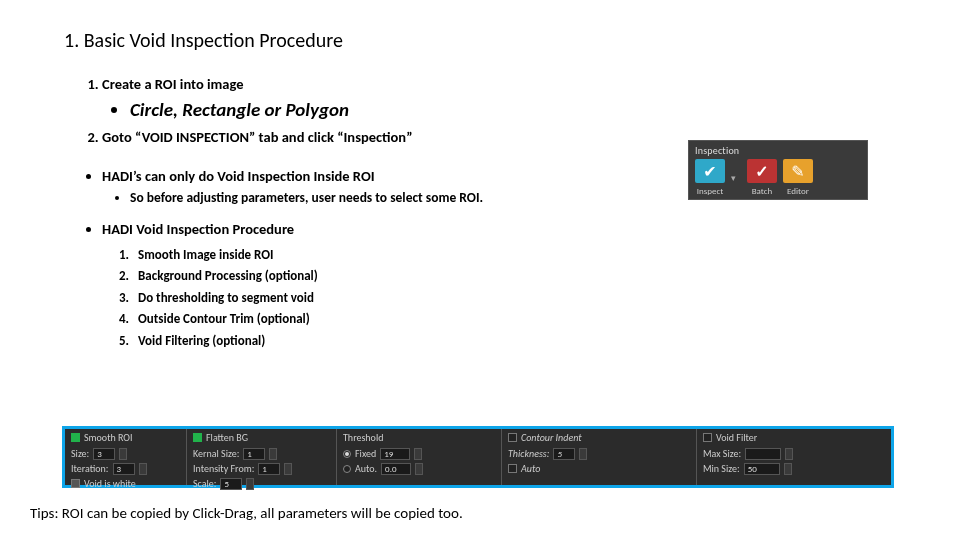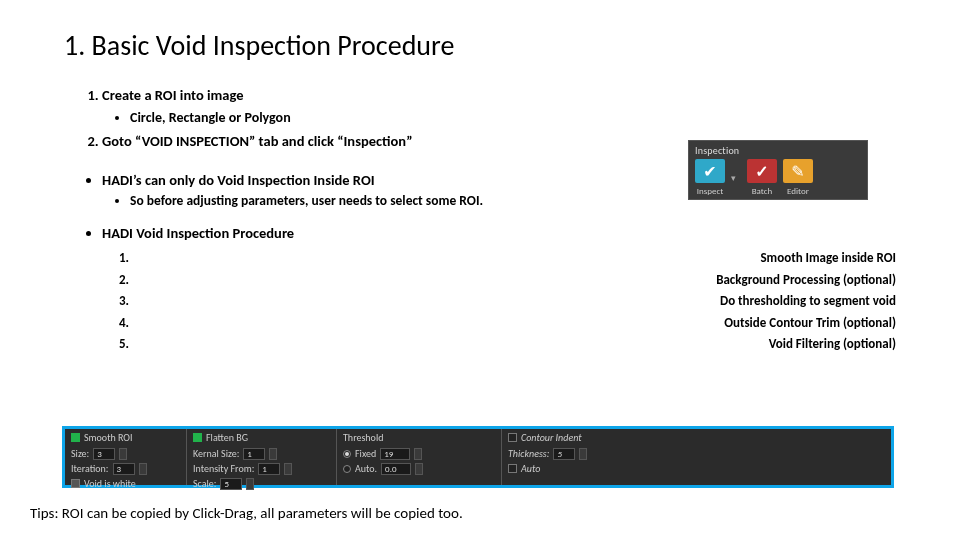--- a/index.html
+++ b/index.html
@@ -1,28 +1,28 @@
 <!DOCTYPE html>
 <html><head>
 <meta charset="utf-8">
 <style>
   * { box-sizing: border-box; margin: 0; padding: 0; }
   html, body { width: 960px; height: 540px; background: #fff; font-family: "Calibri", "Segoe UI", Arial, sans-serif; color: #000; }
   .slide { padding: 28px 64px 10px 64px; position: relative; width: 960px; height: 540px; }
-  .title { font-size: 28px; font-weight: 400; margin-bottom: 22px; }
+  .title { font-size: 20px; font-weight: 400; margin-bottom: 22px; }
   .content { font-size: 14.5px; line-height: 1.5; }
   .ol1 { list-style: decimal; padding-left: 38px; }
   .ol1 > li { font-weight: 600; margin-bottom: 3px; }
-  .sub-ul { list-style: disc; padding-left: 28px; font-weight: 600; font-size: 14px; }
+  .sub-ul { list-style: disc; padding-left: 28px; font-weight: 600; font-size: 19px; font-style: italic; }
   .sub-ul > li { margin-bottom: 2px; }
   .gap { height: 14px; }
   .bul-ul { list-style: disc; padding-left: 38px; }
   .bul-ul > li { font-weight: 600; margin-bottom: 3px; }
   .bul-sub { list-style: disc; padding-left: 28px; font-size: 13.5px; font-weight: 600; }
-  .proc-ol { list-style: decimal; padding-left: 68px; font-size: 13px; font-weight: 600; margin-top: 4px; text-align: right; }
+  .proc-ol { list-style: decimal; padding-left: 68px; font-size: 13px; font-weight: 600; margin-top: 4px; }
   .proc-ol > li { padding-left: 6px; margin-bottom: 2px; }
   .tips { font-size: 15px; margin-top: 14px; font-weight: 400; }
 
   
   .insp-panel { position: absolute; top: 140px; right: 92px; width: 180px; height: 60px; background: #3a3a3a; border: 1px solid #555; padding: 3px 6px 4px 6px; font-size: 10px; color: #ccc; }
   .insp-title { font-size: 10px; color: #ddd; margin-bottom: 2px; text-align: left; letter-spacing: 0.2px; }
   .insp-row { display: flex; gap: 6px; align-items: flex-end; }
   .insp-item { display: flex; flex-direction: column; align-items: center; }
   .insp-ico { width: 30px; height: 24px; border-radius: 2px; display: flex; align-items: center; justify-content: center; font-size: 16px; }
   .insp-ico.inspect { background: #2fa8c9; color: #fff; }
@@ -185,18 +185,34 @@
         <span>Thickness:</span>
         <span class="pfield">5</span>
         <span class="spn"></span>
       </div>
       <div class="prow">
         <span class="chk2"></span>
         <span>Auto</span>
       </div>
     </div>
 
+    <div class="panel p5">
+      <div class="phdr">
+        <span class="pchk"></span>
+        <span>Void Filter</span>
+      </div>
+      <div class="prow">
+        <span>Max Size:</span>
+        <span class="pfield" style="min-width:36px"></span>
+        <span class="spn"></span>
+      </div>
+      <div class="prow">
+        <span>Min Size:</span>
+        <span class="pfield" style="min-width:36px">50</span>
+        <span class="spn"></span>
+      </div>
+    </div>
 
   </div>
 
   <div class="tips" style="position:absolute; left:30px; bottom:18px;">Tips: ROI can be copied by Click-Drag, all parameters will be copied too.</div>
 
 </div>
 
 </body></html>

